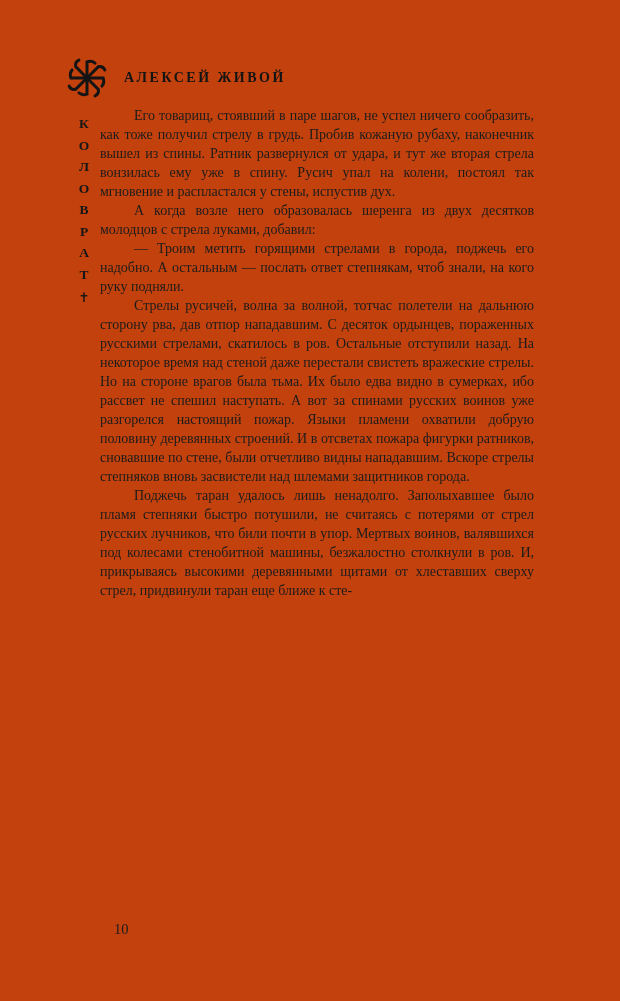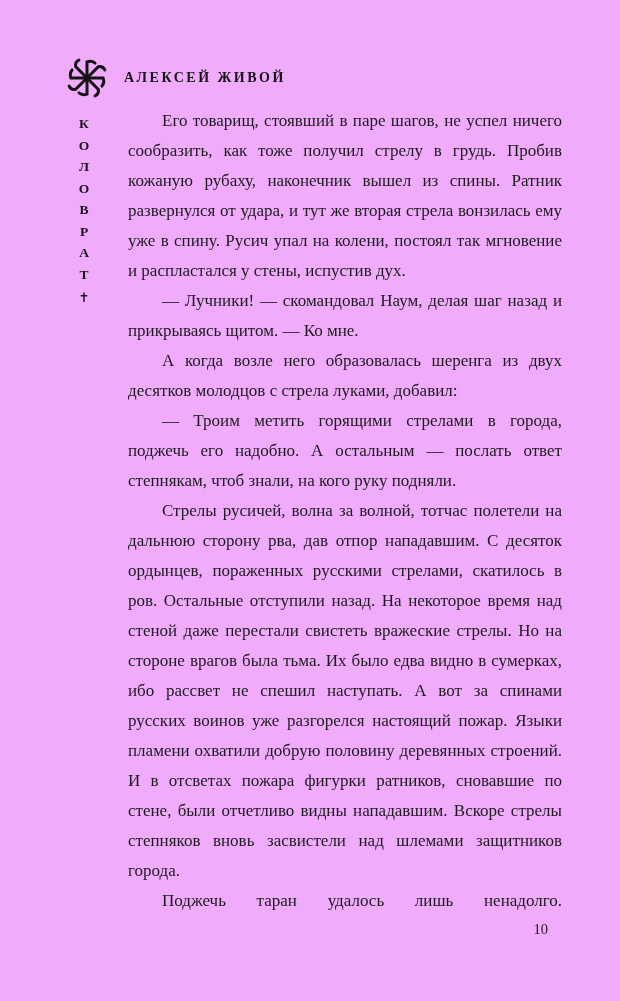--- a/index.html
+++ b/index.html
@@ -3,21 +3,21 @@
 <meta charset="utf-8">
 <title>Book page</title>
 <style>
   * { margin: 0; padding: 0; box-sizing: border-box; }
   html, body { background: #ffffff; }
   .page {
     position: relative;
     width: 620px;
     height: 1001px;
     margin: 0 auto;
-    background: #f0abfc;
+    background: #c2410c;
     color: #1b1b1b;
     font-family: "Liberation Serif", serif;
     overflow: hidden;
   }
   .page-header { position: absolute; left: 0; top: 0; width: 620px; height: 100px; }
   .logo {
     position: absolute;
     left: 63px;
     top: 55px;
     width: 48px;
@@ -43,37 +43,37 @@
     text-align: center;
     font-weight: 700;
     font-size: 13.5px;
     line-height: 21.5px;
     color: #161616;
   }
   .spine .spine-letter { display: block; }
   .spine .spine-cross { display: block; margin-top: 2px; font-size: 13px; font-weight: 400; }
   .body-text {
     position: absolute;
-    left: 128px;
+    left: 100px;
     top: 106px;
     width: 434px;
     height: 812px;
-    font-size: 17px;
-    line-height: 30px;
+    font-size: 14px;
+    line-height: 19px;
     text-align: justify;
     color: #1c1c1c;
     overflow: hidden;
   }
   .body-text p { text-indent: 34px; margin: 0; }
   .page-footer {
     position: absolute;
     left: 114px;
     top: 921px;
     width: 434px;
-    text-align: right;
+    text-align: left;
     font-size: 14.5px;
     color: #1c1c1c;
   }
 </style>
 </head>
 <body>
 
 <div class="page">
 
   <header class="page-header">
@@ -102,21 +102,20 @@
     <span class="spine-letter">О</span>
     <span class="spine-letter">В</span>
     <span class="spine-letter">Р</span>
     <span class="spine-letter">А</span>
     <span class="spine-letter">Т</span>
     <span class="spine-cross">✝</span>
   </aside>
 
   <main class="body-text">
     <p>Его товарищ, стоявший в паре шагов, не успел ничего сообразить, как тоже получил стрелу в грудь. Пробив кожаную рубаху, наконечник вышел из спины. Ратник развернулся от удара, и тут же вторая стрела вонзилась ему уже в спину. Русич упал на колени, постоял так мгновение и распластался у стены, испустив дух.</p>
-    <p>— Лучники! — скомандовал Наум, делая шаг назад и прикрываясь щитом. — Ко мне.</p>
     <p>А когда возле него образовалась шеренга из двух десятков молодцов с стрела луками, добавил:</p>
     <p>— Троим метить горящими стрелами в города, поджечь его надобно. А остальным — послать ответ степнякам, чтоб знали, на кого руку подняли.</p>
     <p>Стрелы русичей, волна за волной, тотчас полетели на дальнюю сторону рва, дав отпор нападавшим. С десяток ордынцев, пораженных русскими стрелами, скатилось в ров. Остальные отступили назад. На некоторое время над стеной даже перестали свистеть вражеские стрелы. Но на стороне врагов была тьма. Их было едва видно в сумерках, ибо рассвет не спешил наступать. А вот за спинами русских воинов уже разгорелся настоящий пожар. Языки пламени охватили добрую половину деревянных строений. И в отсветах пожара фигурки ратников, сновавшие по стене, были отчетливо видны нападавшим. Вскоре стрелы степняков вновь засвистели над шлемами защитников города.</p>
     <p>Поджечь таран удалось лишь ненадолго. Заполыхавшее было пламя степняки быстро потушили, не считаясь с потерями от стрел русских лучников, что били почти в упор. Мертвых воинов, валявшихся под колесами стенобитной машины, безжалостно столкнули в ров. И, прикрываясь высокими деревянными щитами от хлеставших сверху стрел, придвинули таран еще ближе к сте-</p>
   </main>
 
   <footer class="page-footer">
     <span>10</span>
   </footer>
 

